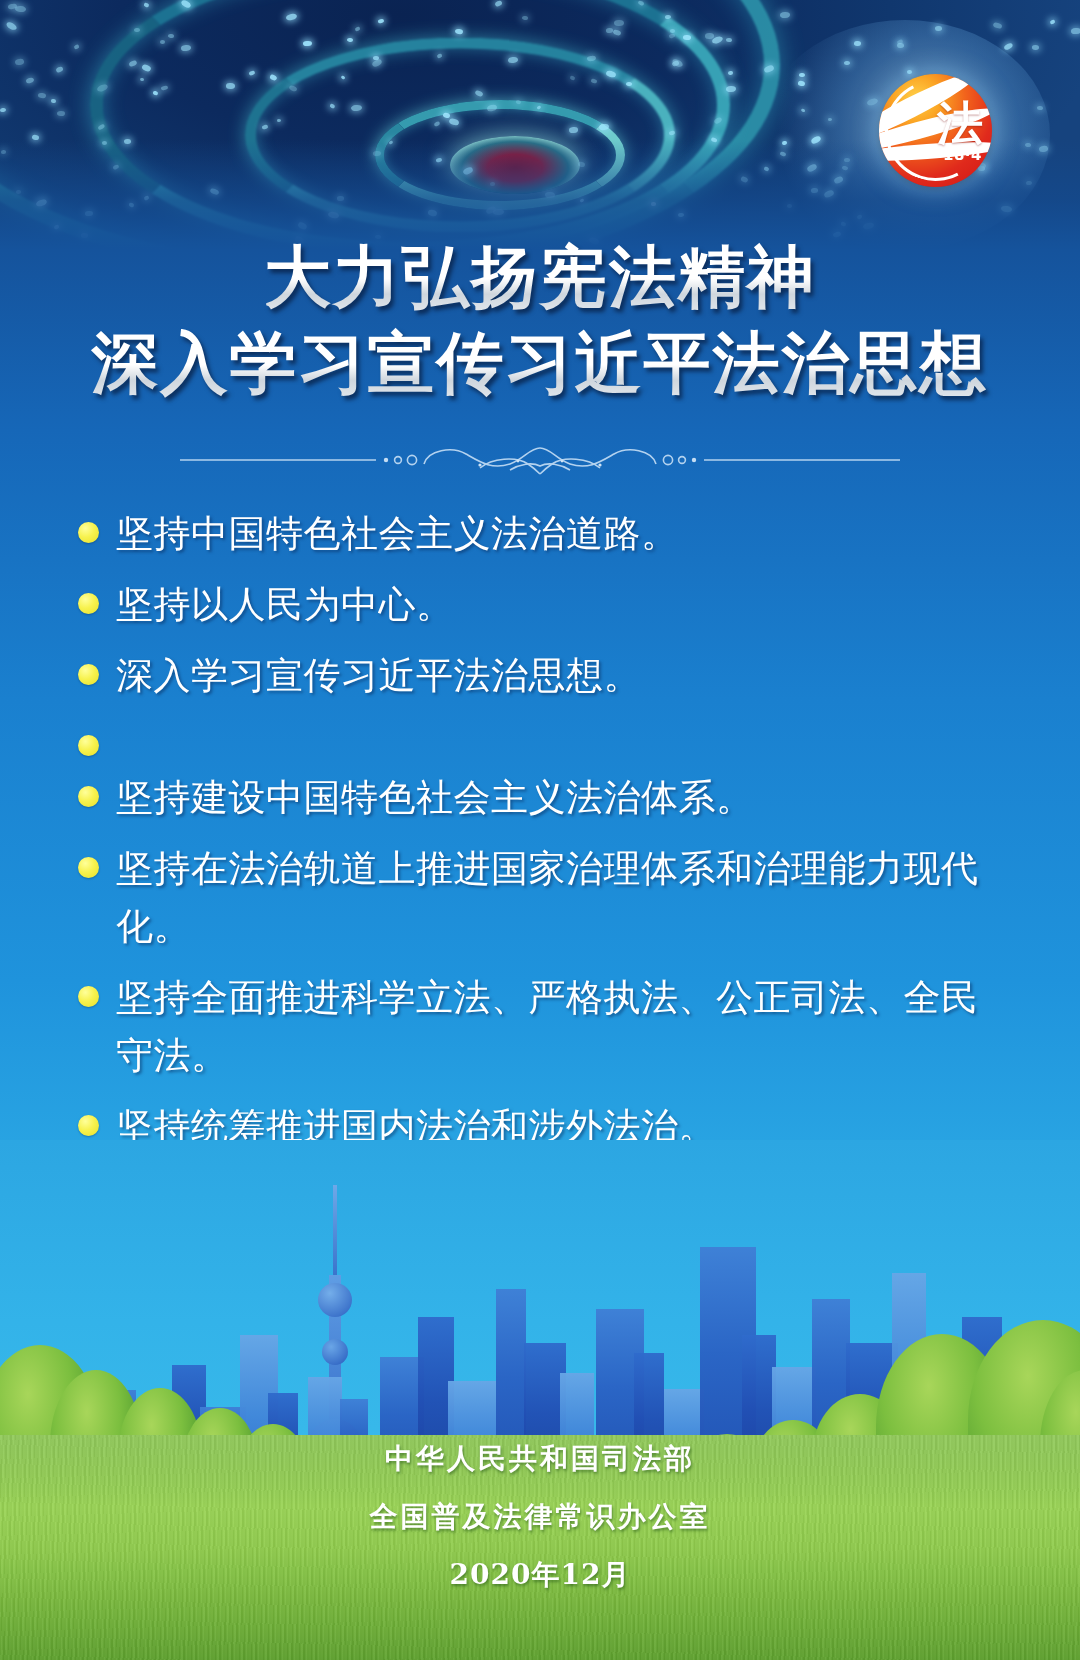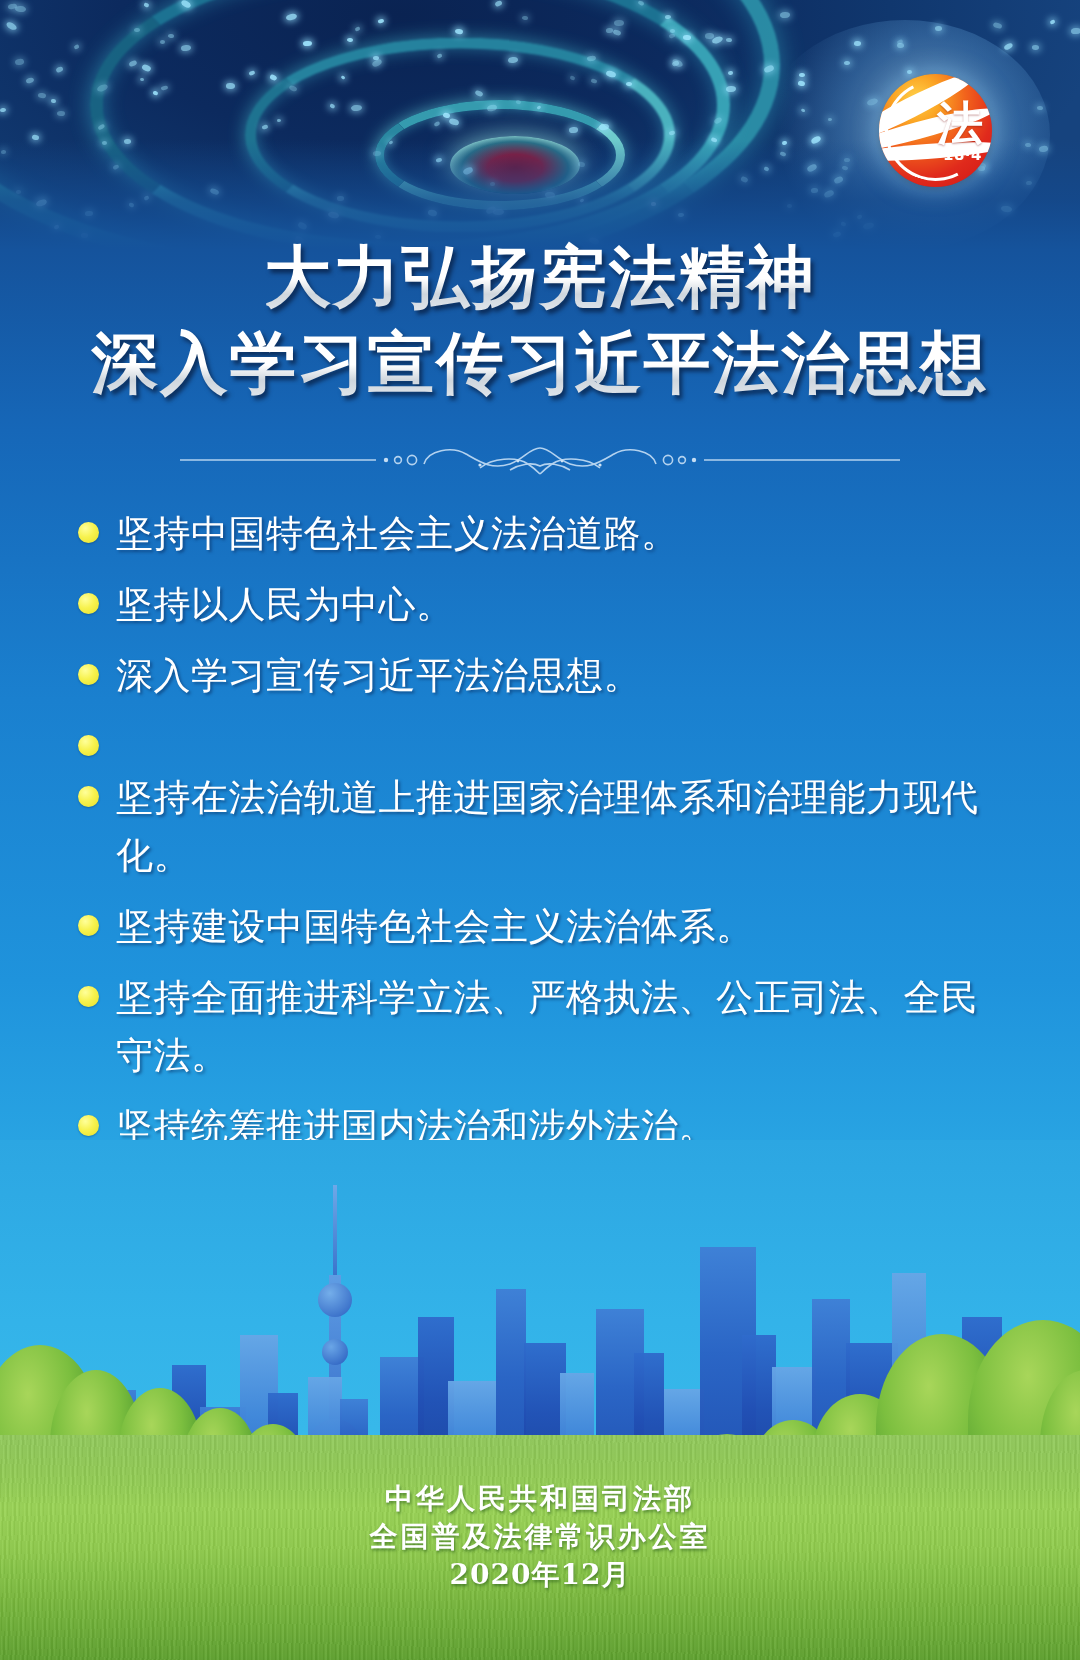--- a/index.html
+++ b/index.html
@@ -246,20 +246,21 @@
     z-index:6;
   }
   .footer div {
     font-family:"DejaVu Serif","Liberation Serif",serif;
     font-weight:bold;
     font-size:28px;
     line-height:38px;
     color:#ffffff;
     letter-spacing:3px;
     text-shadow:1px 2px 3px rgba(30,80,20,.55);
+    margin-top:20px;
   }
   .footer .date-line { letter-spacing:1px; }
 </style>
 </head>
 <body>
 
 <div class="poster">
 
   <div class="ceiling">
     <div class="dome-bg"></div>
@@ -473,25 +474,25 @@
       </div>
       <div class="item">
         <div class="dot"></div>
         <div class="item-text">深入学习宣传习近平法治思想。</div>
       </div>
       <div class="item">
         <div class="dot"></div>
       </div>
       <div class="item">
         <div class="dot"></div>
+        <div class="item-text">坚持建设中国特色社会主义法治体系。</div>
+      </div>
+      <div class="item">
+        <div class="dot"></div>
         <div class="item-text">坚持在法治轨道上推进国家治理体系和治理能力现代化。</div>
-      </div>
-      <div class="item">
-        <div class="dot"></div>
-        <div class="item-text">坚持建设中国特色社会主义法治体系。</div>
       </div>
       <div class="item">
         <div class="dot"></div>
         <div class="item-text">坚持全面推进科学立法、严格执法、公正司法、全民守法。</div>
       </div>
       <div class="item">
         <div class="dot"></div>
         <div class="item-text">坚持统筹推进国内法治和涉外法治。</div>
       </div>
       <div class="item">

